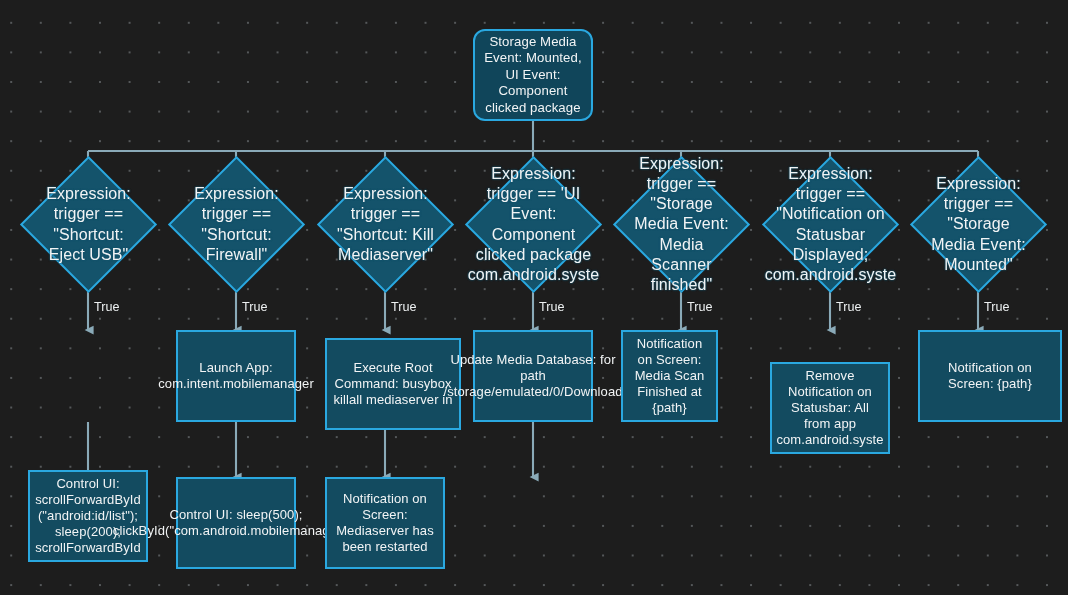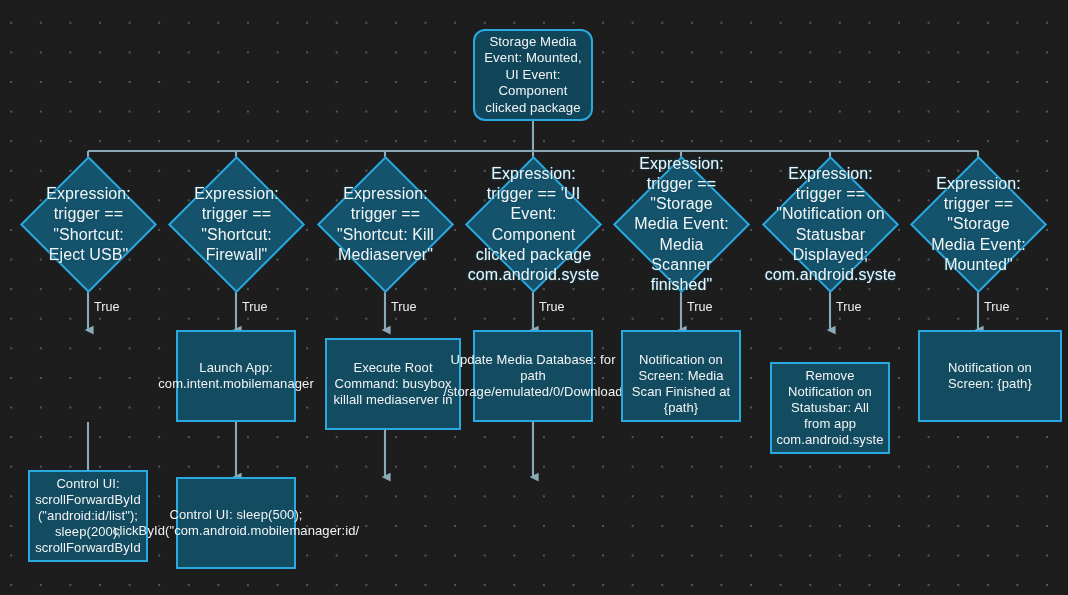--- a/index.html
+++ b/index.html
@@ -185,35 +185,38 @@
   </div>
 
   <div class="node process" style="left:325px; top:338px; width:136px; height:92px;">
     <span>Execute Root Command: busybox killall mediaserver in</span>
   </div>
 
   <div class="node process" style="left:473px; top:330px; width:120px; height:92px;text-align:center;">
     <span>Update Media Database: for path /storage/emulated/0/Download</span>
   </div>
 
-  <div class="node process" style="left:621px; top:330px; width:120px; height:92px;align-items:flex-end;">
+  <div class="node process" style="left:621px; top:330px; width:97px; height:92px;">
     <span>Notification on Screen: Media Scan Finished at {path}</span>
   </div>
 
   <div class="node process" style="left:770px; top:330px; width:120px; height:92px;margin-top:32px;">
     <span>Remove Notification on Statusbar: All from app com.android.syste</span>
   </div>
 
   <div class="node process" style="left:918px; top:330px; width:144px; height:92px;">
     <span>Notification on Screen: {path}</span>
   </div>
 
   <div class="node process" style="left:28px; top:470px; width:120px; height:92px;">
     <span>Control UI: scrollForwardById ("android:id/list"); sleep(200); scrollForwardById</span>
   </div>
 
   <div class="node process" style="left:176px; top:477px; width:120px; height:92px;">
     <span>Control UI: sleep(500); clickById("com.android.mobilemanager:id/</span>
   </div>
 
+  <div class="node process" style="left:325px; top:477px; width:120px; height:92px;">
+    <span>Notification on Screen: Mediaserver has been restarted</span>
+  </div>
 
 
 </div>
 
 </body></html>

